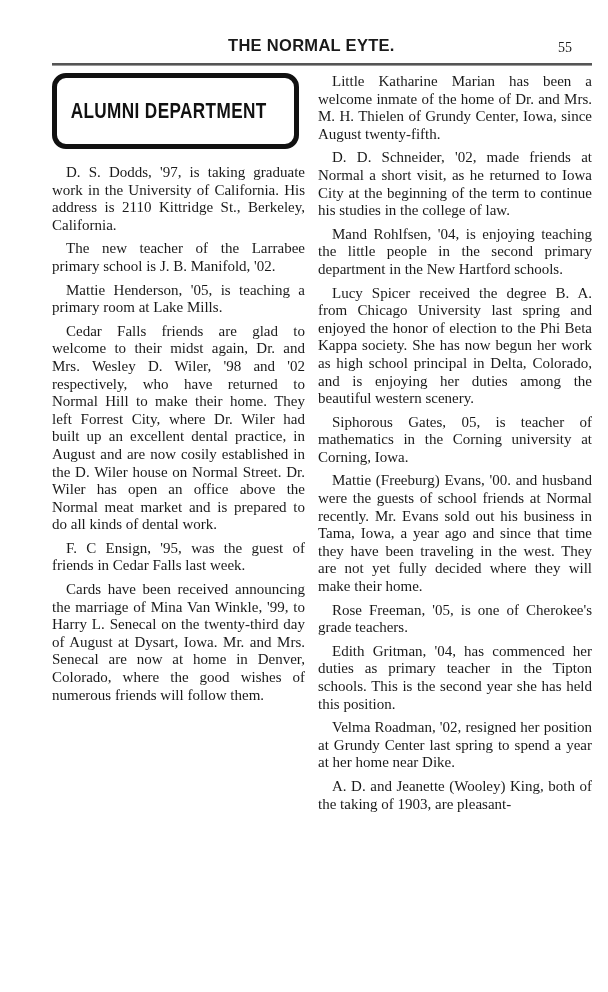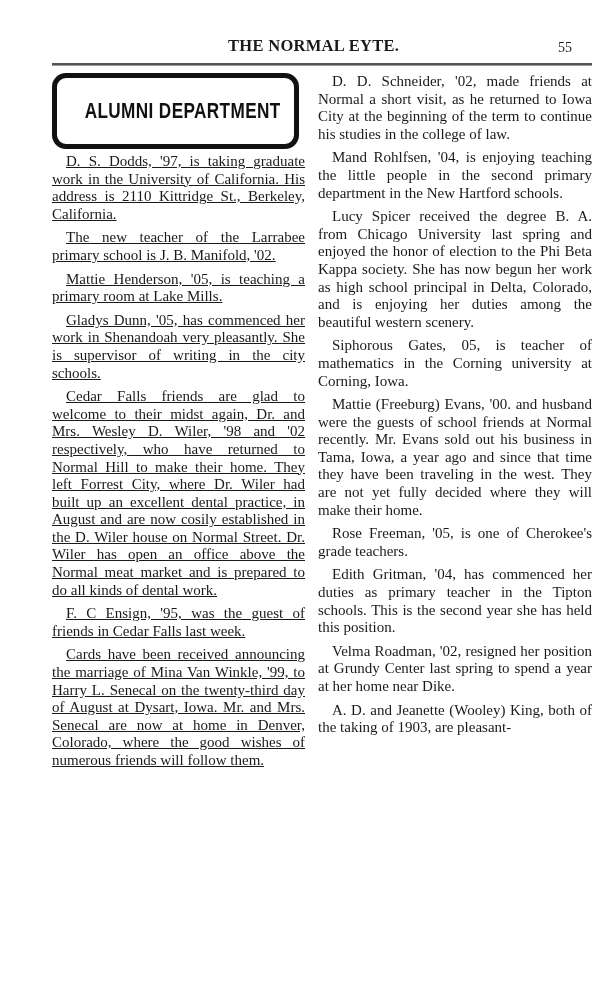--- a/index.html
+++ b/index.html
@@ -1,51 +1,51 @@
 <!DOCTYPE html>
 <html><head>
   <meta charset="utf-8">
   <style>
     html, body { margin: 0; padding: 0; background: #ffffff; }
     body { width: 608px; height: 992px; position: relative; overflow: hidden; color: #1a1a1a; font-family: "DejaVu Serif", serif; }
     .running-head { position: absolute; top: 34px; left: 0; width: 608px; height: 22px; }
-    .journal-title { position: absolute; left: 228px; top: 2px; font-family: Liberation Serif, serif; font-size: 16.5px; letter-spacing: 0.3px; font-weight: bold; }
+    .journal-title { position: absolute; left: 228px; top: 2px; font-family: Liberation Sans, sans-serif; font-size: 16.5px; letter-spacing: 0.3px; font-weight: bold; }
     .page-number { position: absolute; left: 558px; top: 6px; font-family: "Liberation Serif", serif; font-size: 14px; font-weight: normal; }
     .head-rule { position: absolute; left: 52px; top: 63px; width: 540px; height: 0; border-top: 2px solid #555; border-bottom: 1px solid #999; }
-    .dept-box { position: absolute; left: 52px; top: 73px; width: 247px; height: 76px; border: 5px solid #111; border-radius: 14px; box-sizing: border-box; display: flex; align-items: center; justify-content: flex-start; }
+    .dept-box { position: absolute; left: 52px; top: 73px; width: 247px; height: 76px; border: 5px solid #111; border-radius: 14px; box-sizing: border-box; display: flex; align-items: center; justify-content: flex-end; }
     .dept-title { font-family: "Liberation Sans", sans-serif; font-weight: bold; font-size: 22px; letter-spacing: 0.5px; transform: scaleX(0.78); white-space: nowrap; color: #111; }
     .column { position: absolute; font-family: "Liberation Serif", serif; font-size: 15px; line-height: 17.6px; text-align: justify; }
-    .col-left { left: 52px; top: 153px; width: 253px; text-decoration: underline; }
+    .col-left { left: 52px; top: 164px; width: 253px; }
     .col-right { left: 318px; top: 73px; width: 274px; }
     .para { margin: 0 0 6px 0; text-indent: 14px; }
   </style>
 </head>
 <body>
 
 <div class="running-head">
   <span class="journal-title">THE NORMAL EYTE.</span>
   <span class="page-number">55</span>
 </div>
 <div class="head-rule"></div>
 
 <div class="dept-box">
   <span class="dept-title">ALUMNI DEPARTMENT</span>
 </div>
 
 <div class="column col-left">
   <p class="para">D. S. Dodds, '97, is taking graduate work in the University of California. His address is 2110 Kittridge St., Berkeley, California.</p>
   <p class="para">The new teacher of the Larrabee primary school is J. B. Manifold, '02.</p>
   <p class="para">Mattie Henderson, '05, is teaching a primary room at Lake Mills.</p>
-  <p class="para">Gladys Dunn, '05, has commenced her work in Shenandoah very pleasantly. She is supervisor of writing in the city schools.</p>
   <p class="para">Cedar Falls friends are glad to welcome to their midst again, Dr. and Mrs. Wesley D. Wiler, '98 and '02 respectively, who have returned to Normal Hill to make their home. They left Forrest City, where Dr. Wiler had built up an excellent dental practice, in August and are now cosily established in the D. Wiler house on Normal Street. Dr. Wiler has open an office above the Normal meat market and is prepared to do all kinds of dental work.</p>
   <p class="para">F. C Ensign, '95, was the guest of friends in Cedar Falls last week.</p>
   <p class="para">Cards have been received announcing the marriage of Mina Van Winkle, '99, to Harry L. Senecal on the twenty-third day of August at Dysart, Iowa. Mr. and Mrs. Senecal are now at home in Denver, Colorado, where the good wishes of numerous friends will follow them.</p>
 </div>
 
 <div class="column col-right">
+  <p class="para">Little Katharine Marian has been a welcome inmate of the home of Dr. and Mrs. M. H. Thielen of Grundy Center, Iowa, since August twenty-fifth.</p>
   <p class="para">D. D. Schneider, '02, made friends at Normal a short visit, as he returned to Iowa City at the beginning of the term to continue his studies in the college of law.</p>
   <p class="para">Mand Rohlfsen, '04, is enjoying teaching the little people in the second primary department in the New Hartford schools.</p>
   <p class="para">Lucy Spicer received the degree B. A. from Chicago University last spring and enjoyed the honor of election to the Phi Beta Kappa society. She has now begun her work as high school principal in Delta, Colorado, and is enjoying her duties among the beautiful western scenery.</p>
   <p class="para">Siphorous Gates, 05, is teacher of mathematics in the Corning university at Corning, Iowa.</p>
   <p class="para">Mattie (Freeburg) Evans, '00. and husband were the guests of school friends at Normal recently. Mr. Evans sold out his business in Tama, Iowa, a year ago and since that time they have been traveling in the west. They are not yet fully decided where they will make their home.</p>
   <p class="para">Rose Freeman, '05, is one of Cherokee's grade teachers.</p>
   <p class="para">Edith Gritman, '04, has commenced her duties as primary teacher in the Tipton schools. This is the second year she has held this position.</p>
   <p class="para">Velma Roadman, '02, resigned her position at Grundy Center last spring to spend a year at her home near Dike.</p>
   <p class="para">A. D. and Jeanette (Wooley) King, both of the taking of 1903, are pleasant-</p>
 </div>

